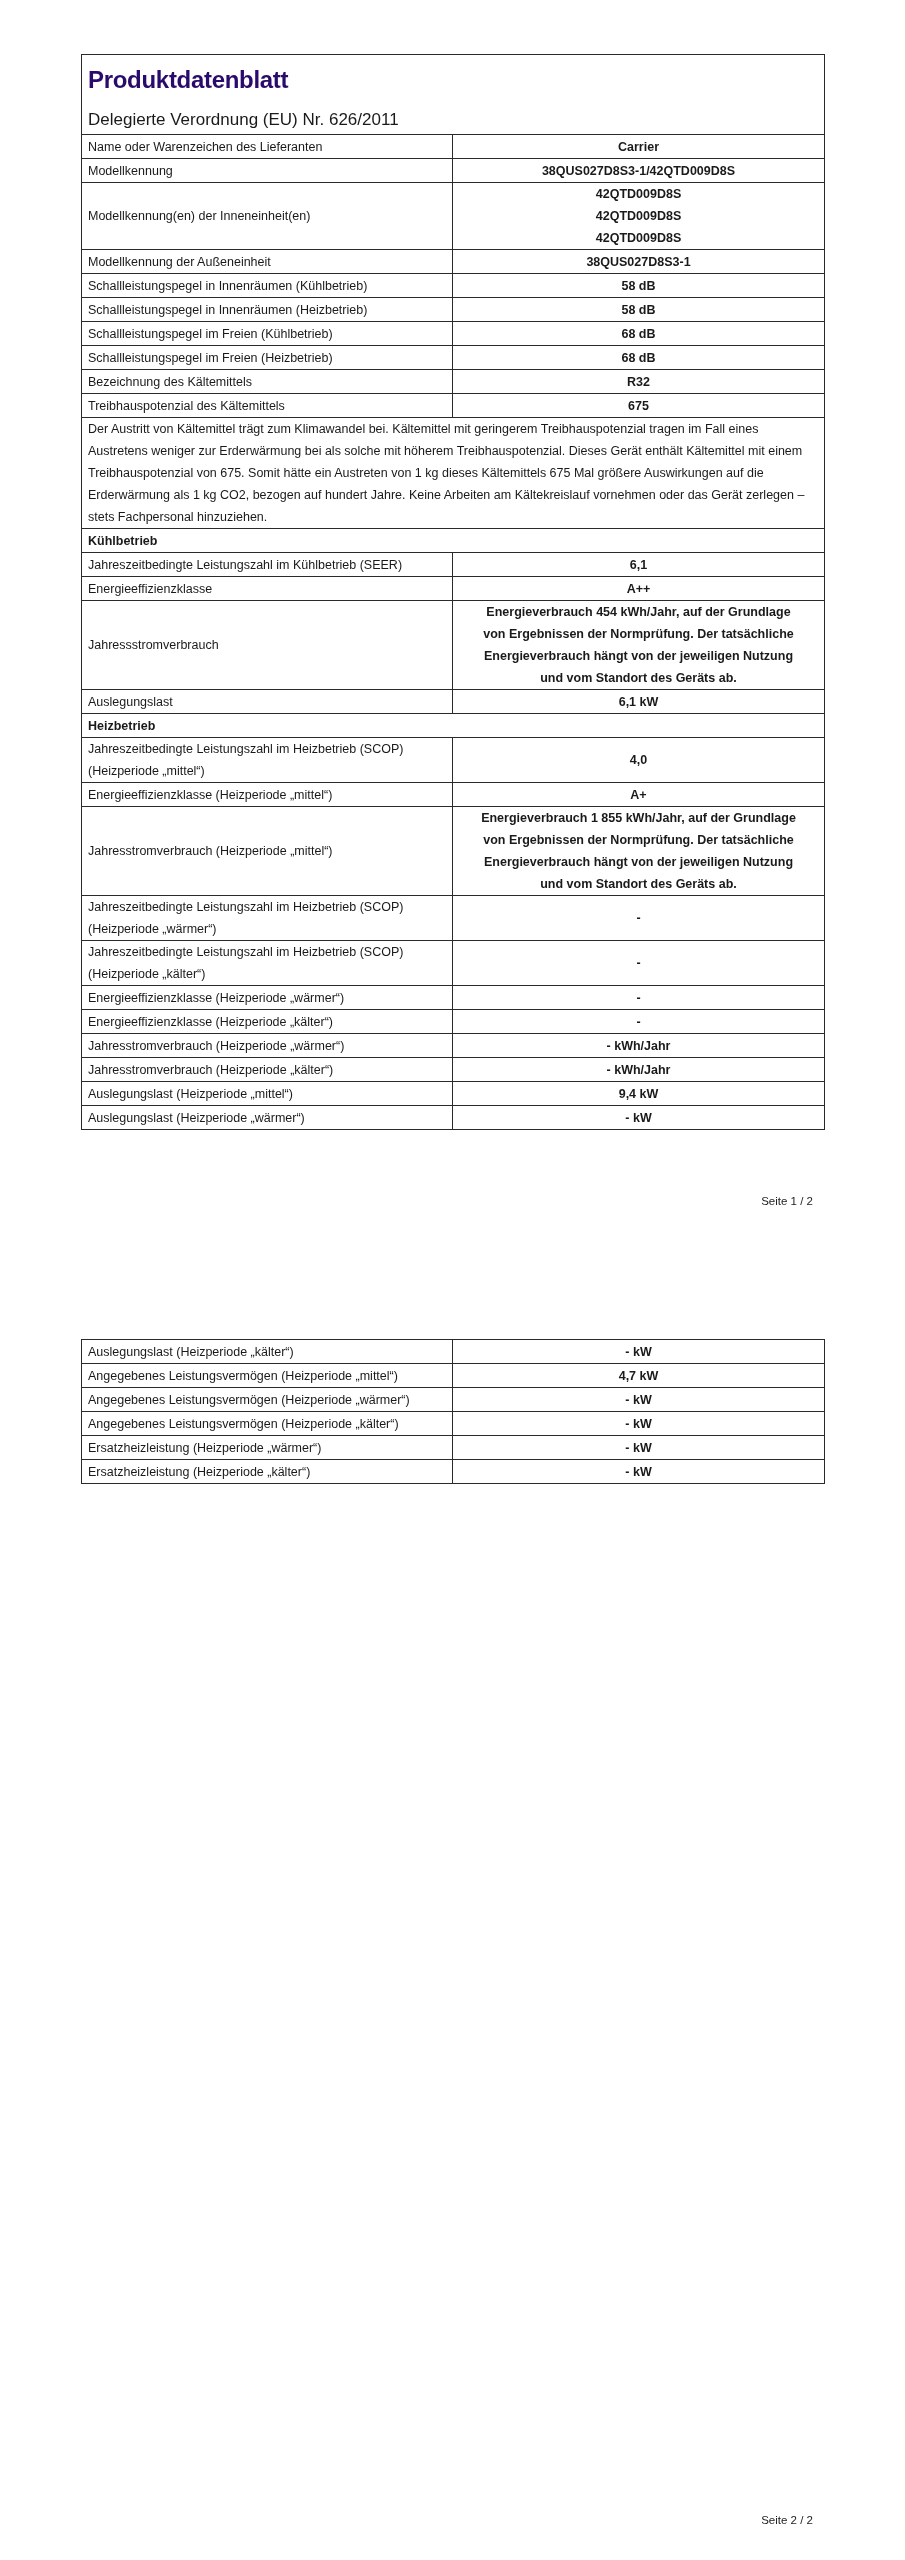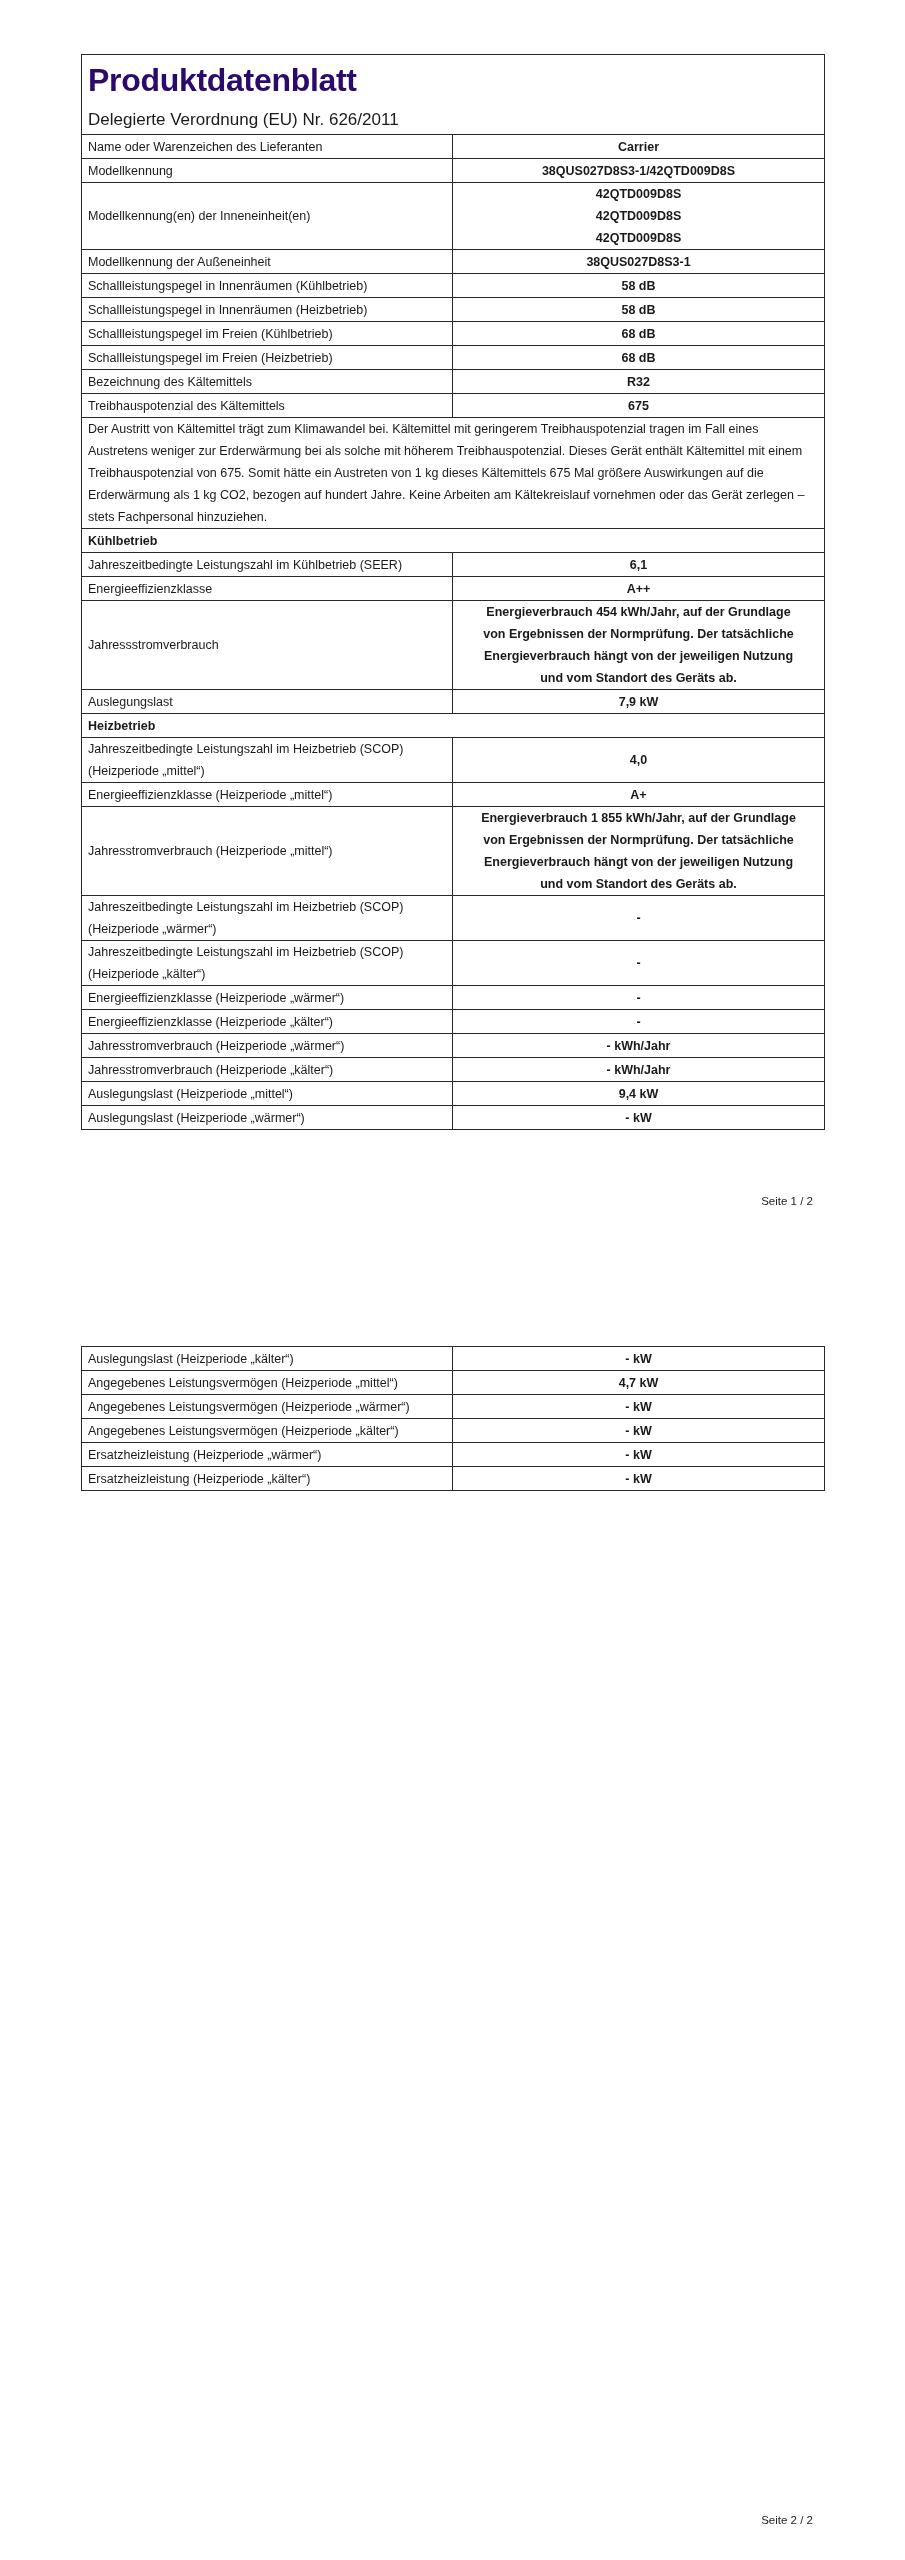--- a/index.html
+++ b/index.html
@@ -25,21 +25,21 @@
 
     table.sheet {
       position: absolute;
       left: 81px;
       width: 743px;
       border-collapse: collapse;
       table-layout: fixed;
       font-size: 12.5px;
     }
     #page1 table.sheet { top: 54px; }
-    #page2 table.sheet { top: 66px; border-radius: 31px; }
+    #page2 table.sheet { top: 59px; border-radius: 31px; }
 
     table.sheet td {
       border: 1.5px solid #2a2a2a;
       padding: 0 6px;
       vertical-align: middle;
       line-height: 22px;
     }
     table.sheet col.c-label { width: 371px; }
     table.sheet col.c-value { width: 372px; }
 
@@ -51,21 +51,21 @@
     td.value {
       text-align: center;
       font-weight: bold;
     }
     td.title-cell {
       padding: 4px 6px 0 6px;
       height: 79px;
       vertical-align: top;
     }
     .doc-title {
-      font-size: 32px;
+      font-size: 24px;
       font-weight: bold;
       color: #2a0a6b;
       line-height: 44px;
       letter-spacing: -0.3px;
       display: block;
     }
     .doc-subtitle {
       font-size: 17px;
       line-height: 24px;
       display: block;
@@ -170,21 +170,21 @@
       <tr>
         <td class="label">Energieeffizienzklasse</td>
         <td class="value">A++</td>
       </tr>
       <tr>
         <td class="label">Jahressstromverbrauch</td>
         <td class="value" style="padding:0 28px;">Energieverbrauch 454 kWh/Jahr, auf der Grundlage von Ergebnissen der Normprüfung. Der tatsächliche Energieverbrauch hängt von der jeweiligen Nutzung und vom Standort des Geräts ab.</td>
       </tr>
       <tr>
         <td class="label">Auslegungslast</td>
-        <td class="value">7,9 kW</td>
+        <td class="value">6,1 kW</td>
       </tr>
 
       <tr>
         <td colspan="2" class="section">Heizbetrieb</td>
       </tr>
       <tr>
         <td class="label">Jahreszeitbedingte Leistungszahl im Heizbetrieb (SCOP) (Heizperiode „mittel“)</td>
         <td class="value">4,0</td>
       </tr>
       <tr>

